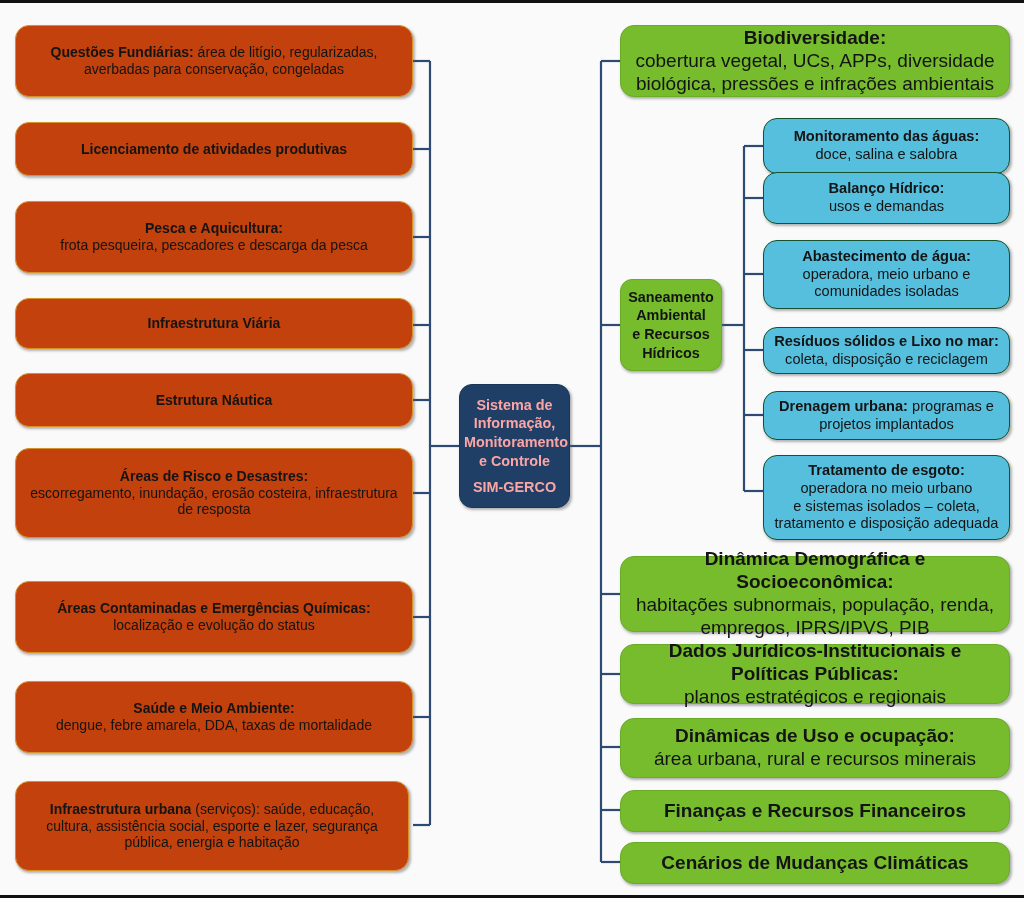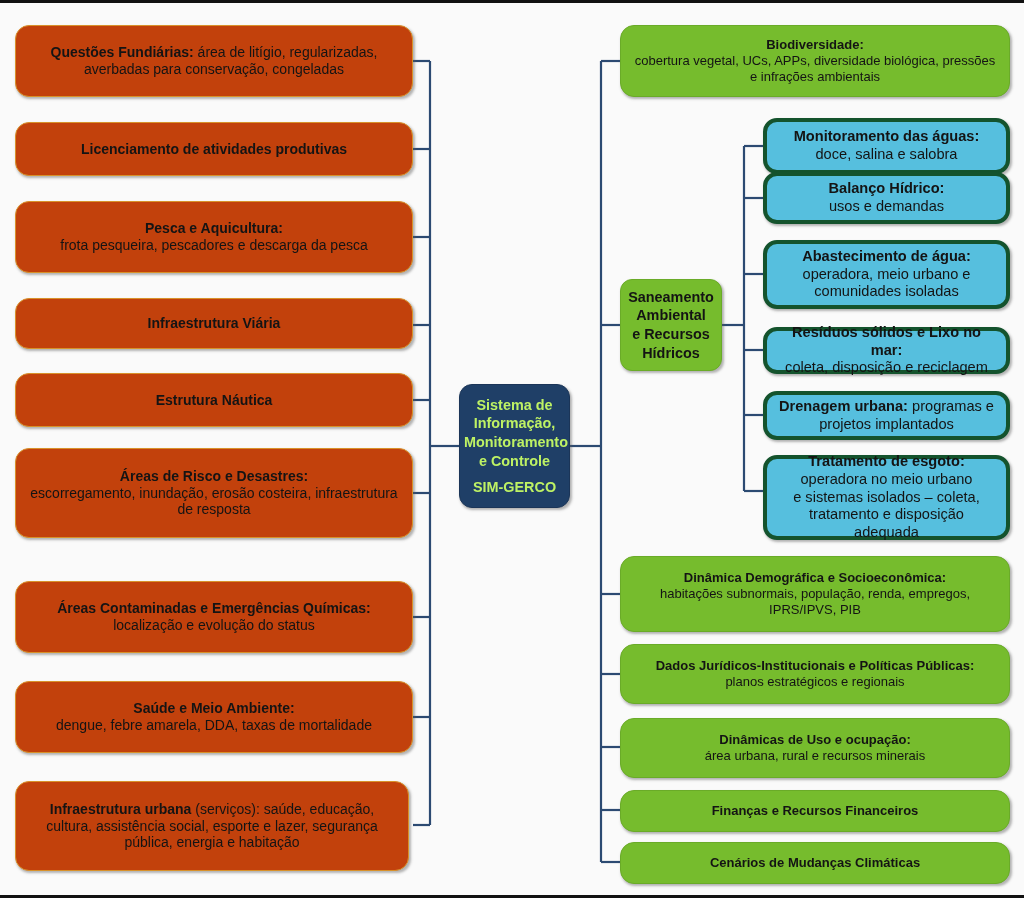--- a/index.html
+++ b/index.html
@@ -36,26 +36,26 @@
     justify-content: center;
     text-align: center;
     line-height: 1.21;
     color: #141414;
     padding: 4px 9px;
     box-shadow: 1.5px 2px 2.5px rgba(90,90,90,0.45);
   }
   .node .txt { display: block; width: 100%; }
   .node b { font-weight: bold; }
   .orange { background: #c2410c; border: 1px solid #d8912a; font-size: 14px; }
-  .green  { background: #76BC2D; border: 1px solid #6aab28; font-size: 13px; }
-  .blue   { background: #56BFDE; border: 4px solid #14532d; font-size: 14.6px; }
+  .green  { background: #76BC2D; border: 1px solid #6aab28; font-size: 19px; }
+  .blue   { background: #56BFDE; border: 1px solid #14532d; font-size: 14.6px; }
   .hub {
     background: #1F3F67;
     border: 1px solid #1b3558;
-    color: #bef264;
+    color: #fca5a5;
     font-weight: bold;
     font-size: 14.4px;
     border-radius: 13px;
     line-height: 1.30;
   }
   .group-green {
     background: #76BC2D;
     border: 1px solid #6aab28;
     font-size: 14.4px;
     font-weight: bold;

